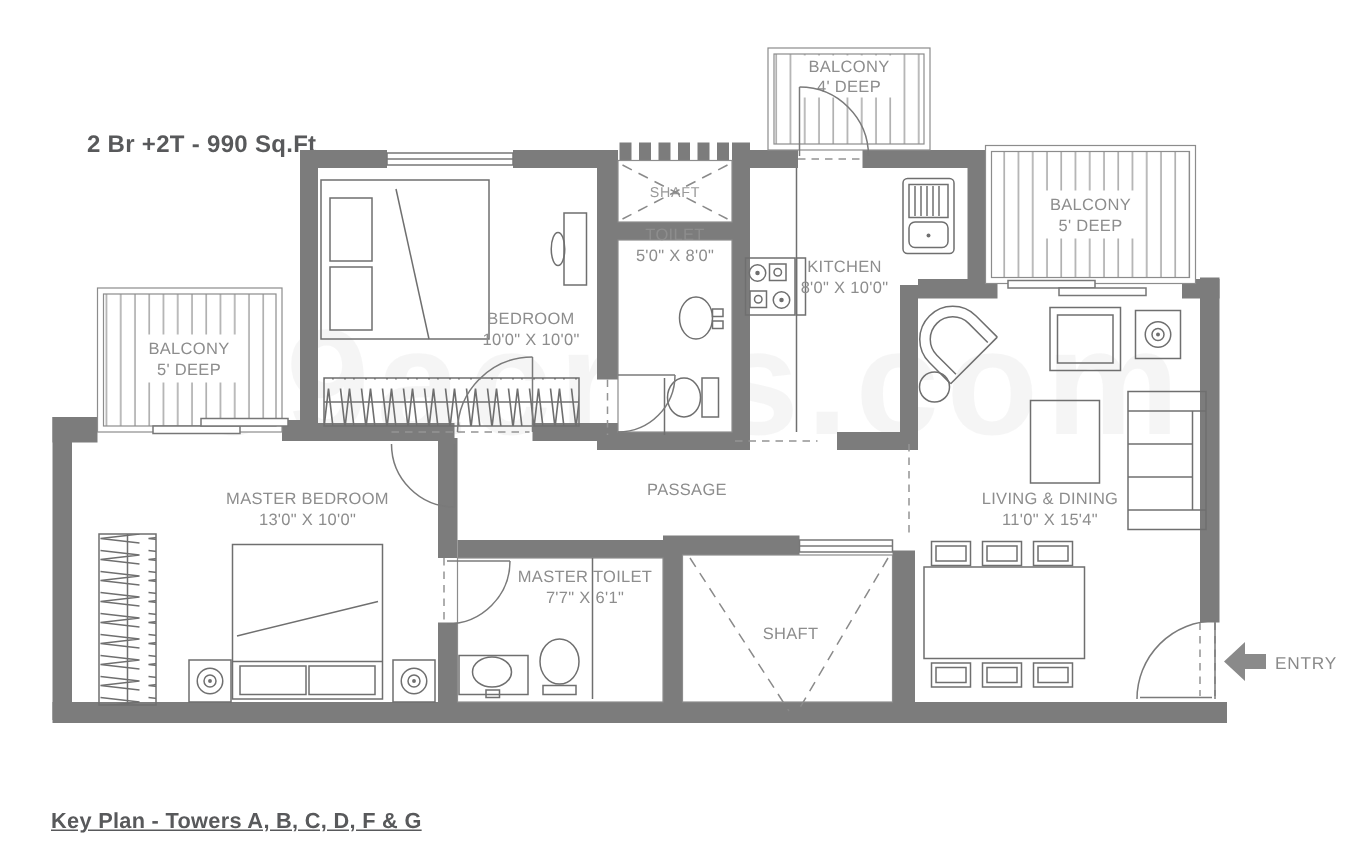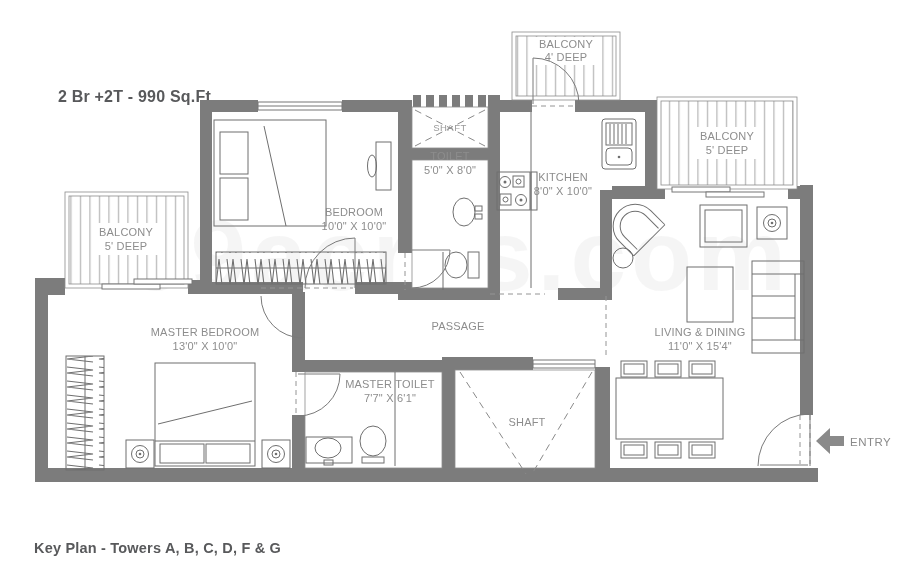--- a/index.html
+++ b/index.html
@@ -1,21 +1,21 @@
 <!DOCTYPE html>
 <html><head>
 <meta charset="utf-8">
 <style>
   html,body{margin:0;padding:0;background:#fff;}
   .canvas{position:relative;width:900px;height:572px;background:#fff;overflow:hidden;
           font-family:"Liberation Sans",sans-serif;}
   .title{position:absolute;left:58px;top:56px;font-size:16px;font-weight:600;
          color:#58595b;letter-spacing:.2px;margin-top:32px;}
   .footer{position:absolute;left:34px;top:540px;font-size:14.5px;font-weight:600;
-          color:#58595b;letter-spacing:.2px;}
+          color:#58595b;letter-spacing:.2px;text-decoration:underline;}
   .watermark{position:absolute;left:130px;top:198px;font-size:100px;font-weight:700;
              color:#8f8f8f;opacity:.08;letter-spacing:5px;white-space:nowrap;pointer-events:none;}
   svg{position:absolute;left:0;top:0;font-family:"Liberation Sans",sans-serif;}
   .wall{fill:#7c7c7c;stroke:none;}
   .thin{fill:#fff;stroke:#8c8c8c;stroke-width:.8;}
   .fur{fill:none;stroke:#6f6f6f;stroke-width:1;}
   .furf{fill:#6f6f6f;stroke:none;}
   .door{fill:none;stroke:#7a7a7a;stroke-width:1;}
   .open{fill:none;stroke:#949494;stroke-width:1;stroke-dasharray:5 4;}
   .xdash{fill:none;stroke:#8a8a8a;stroke-width:1;stroke-dasharray:7 5;}

